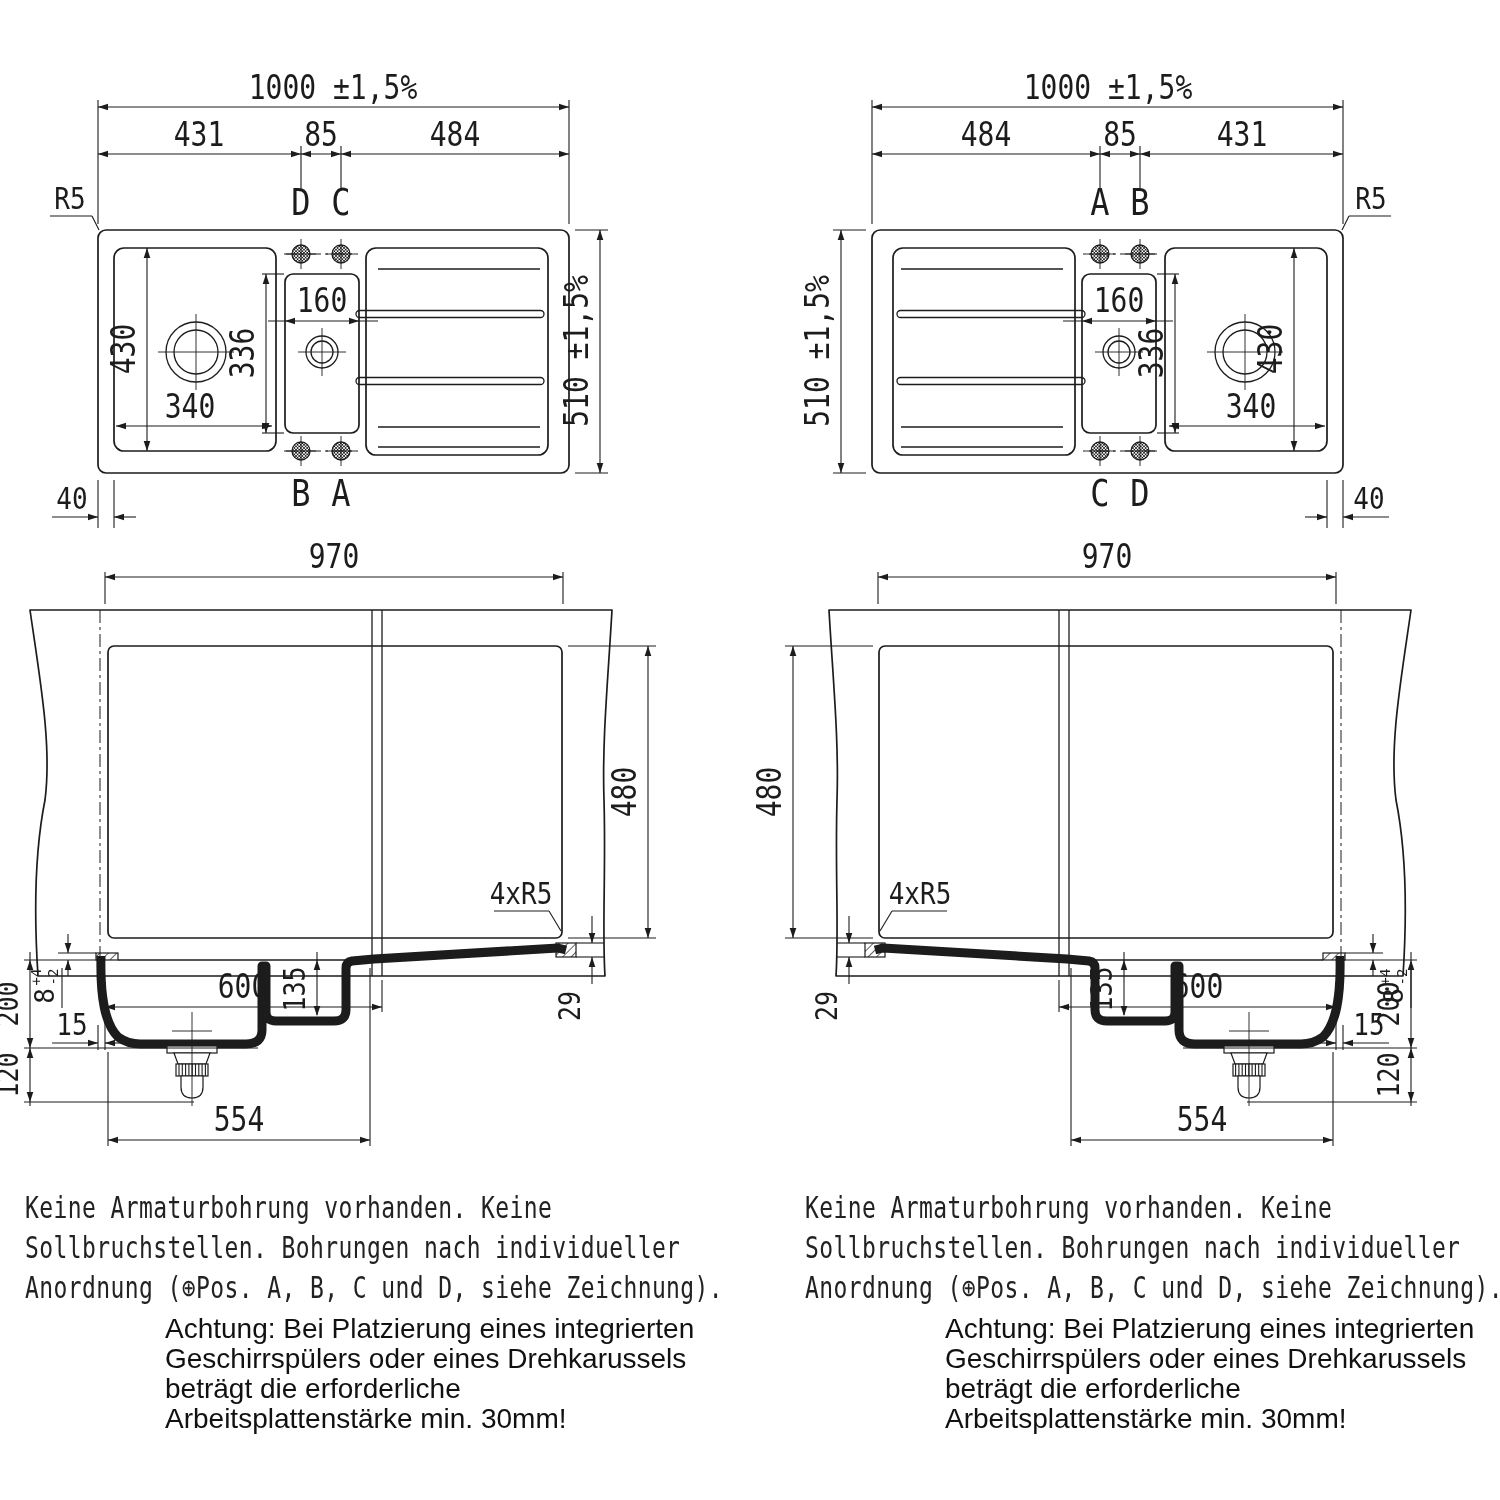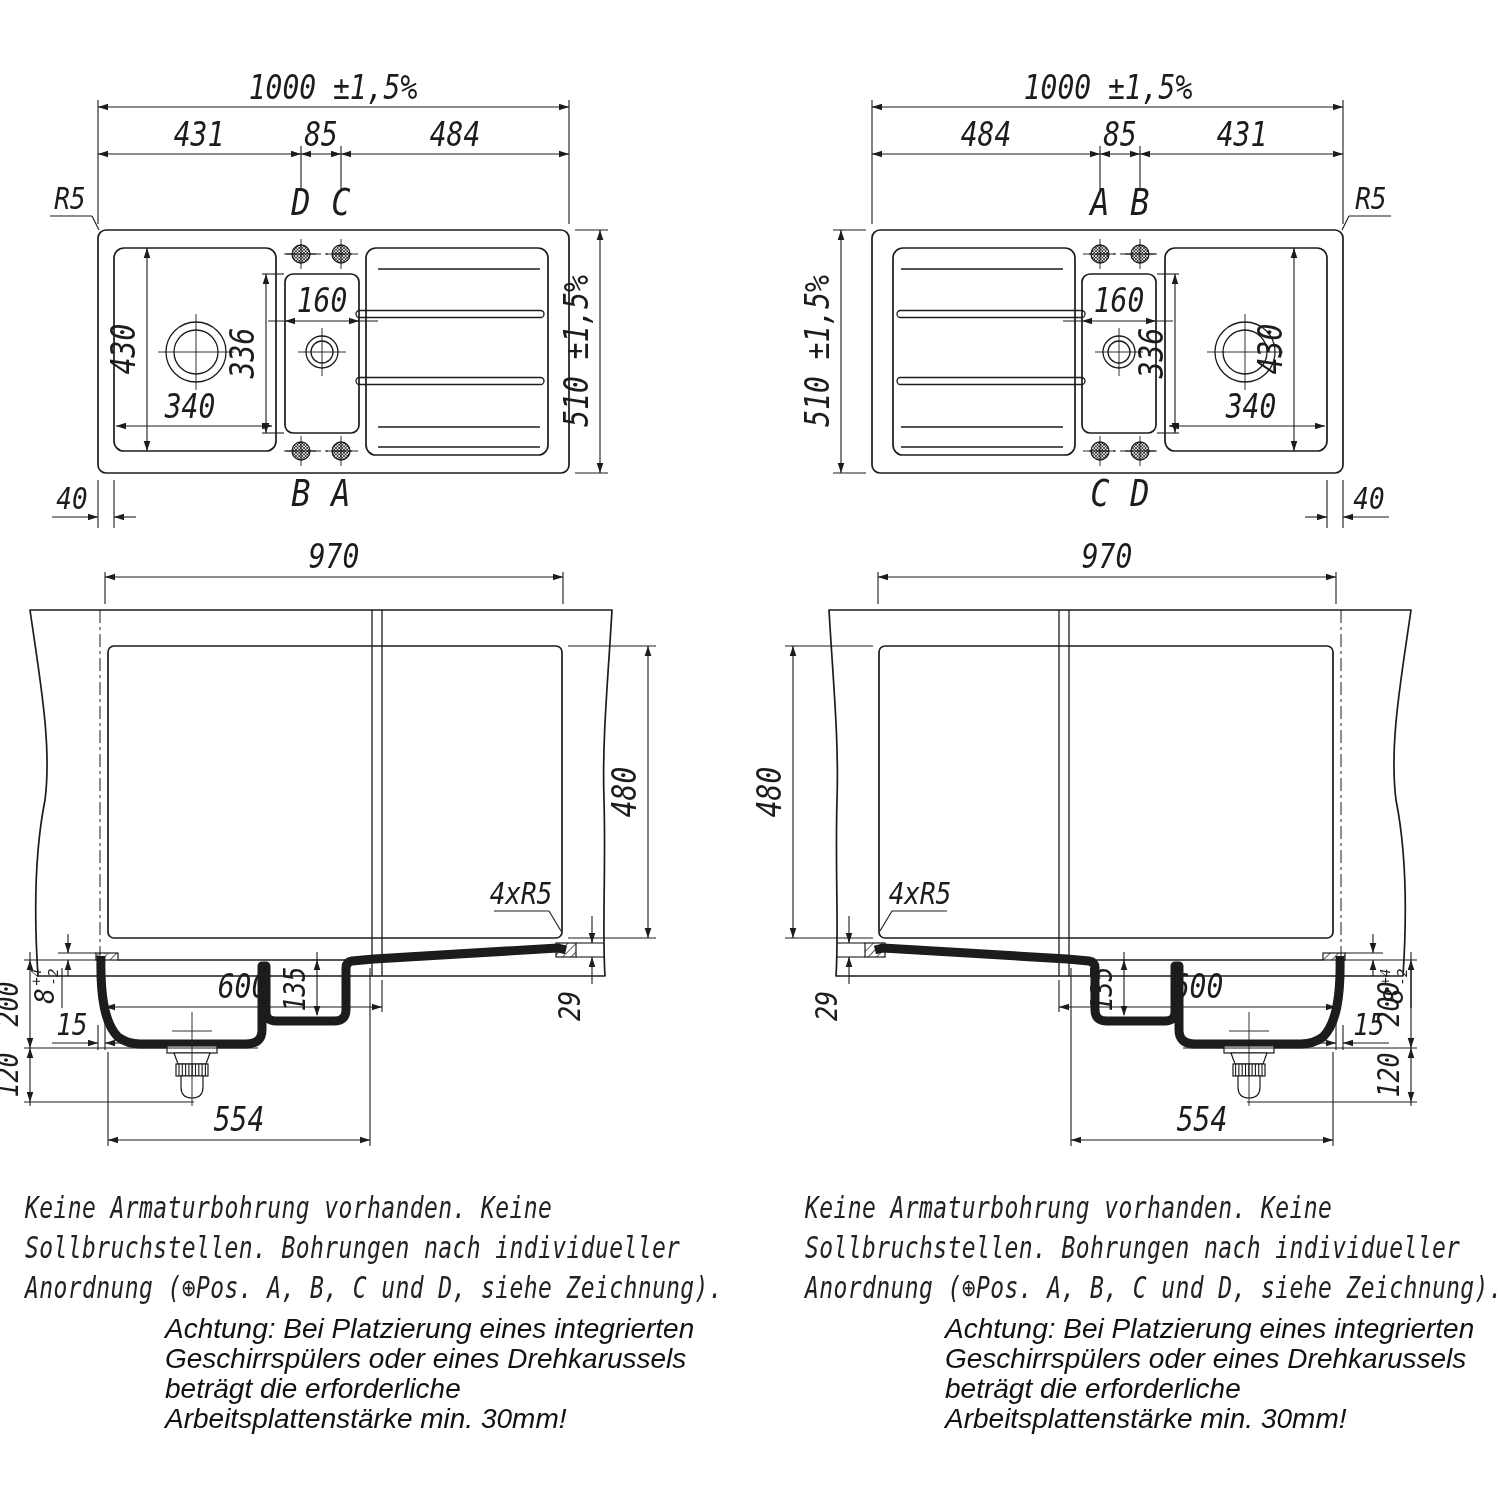--- a/index.html
+++ b/index.html
@@ -1,17 +1,17 @@
 <!DOCTYPE html>
 <html><head>
 <meta charset="utf-8">
 <style>
   html,body{margin:0;padding:0;background:#fff;}
   .canvas{position:relative;width:1500px;height:1500px;background:#ffffff;overflow:hidden;
-          font-family:"DejaVu Sans Mono", monospace;font-style:italic;}
+          font-family:"DejaVu Sans Mono", monospace;}
   svg{position:absolute;left:0;top:0;}
   svg text{font-family:"DejaVu Sans Mono", monospace;fill:#1c1c1c;}
   .oln{fill:none;stroke:#1c1c1c;stroke-width:1.7;stroke-linejoin:round;}
   .med{fill:none;stroke:#1c1c1c;stroke-width:1.3;}
   .thin{fill:none;stroke:#1c1c1c;stroke-width:1.1;}
   .cl{fill:none;stroke:#1c1c1c;stroke-width:0.9;}
   .dd{fill:none;stroke:#1c1c1c;stroke-width:1;stroke-dasharray:13 4 3 4;}
   .ar{fill:#1c1c1c;stroke:none;}
   .bandK{fill:none;stroke:#1c1c1c;stroke-width:9;stroke-linejoin:round;}
   .bandH{fill:none;stroke:url(#h45);stroke-width:6.6;stroke-linejoin:round;}

